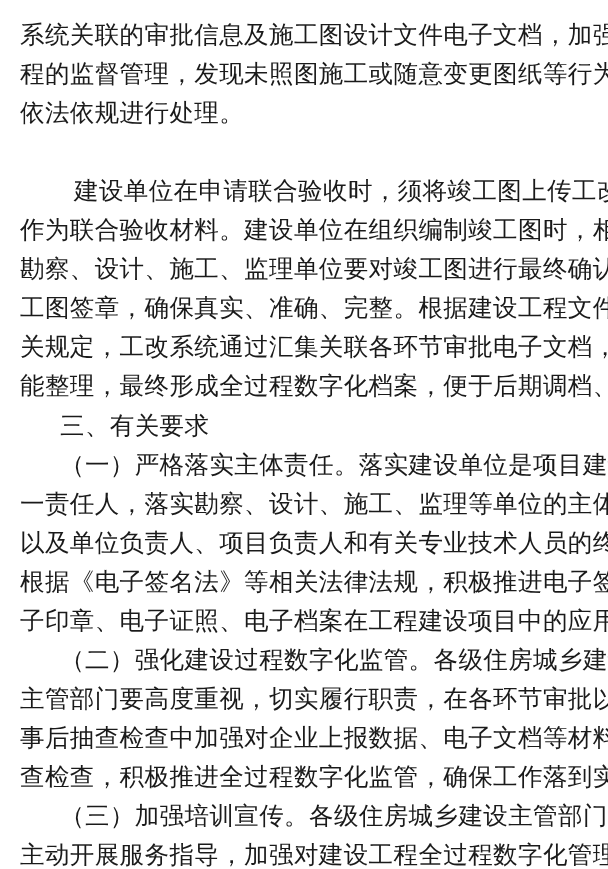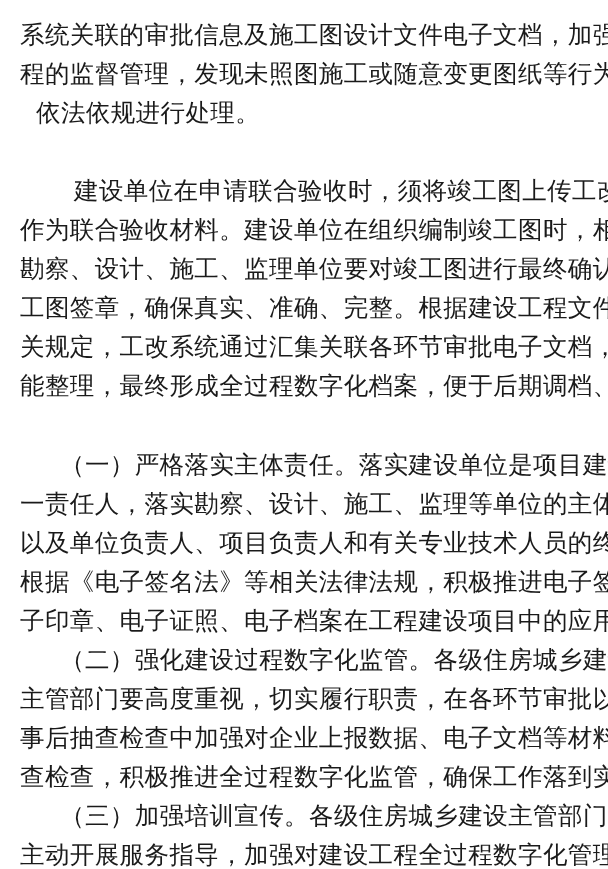--- a/index.html
+++ b/index.html
@@ -23,27 +23,28 @@
   }
   .line.last { text-align-last: left; }
   .heading { font-family: "DejaVu Sans", "Liberation Sans", sans-serif; font-weight: normal; }
 </style>
 </head>
 <body>
 
 <div class="page">
   <div class="line" style="top: 18px; left: 20px; width: 572px;">系统关联的审批信息及施工图设计文件电子文档，加强施工过</div>
   <div class="line" style="top: 57px; left: 20px; width: 572px;">程的监督管理，发现未照图施工或随意变更图纸等行为的，应</div>
-  <div class="line last" style="top: 96px; left: 36px; width: 572px;">依法依规进行处理。</div>
+  <div class="line last" style="top: 96px; left: 20px; width: 572px;">依法依规进行处理。</div>
   <div class="line" style="top: 174px; left: 74px; width: 518px;">建设单位在申请联合验收时，须将竣工图上传工改系统，</div>
   <div class="line" style="top: 213px; left: 20px; width: 572px;">作为联合验收材料。建设单位在组织编制竣工图时，相关建设、</div>
   <div class="line" style="top: 252px; left: 20px; width: 572px;">勘察、设计、施工、监理单位要对竣工图进行最终确认,加盖竣</div>
   <div class="line" style="top: 291px; left: 20px; width: 572px;">工图签章，确保真实、准确、完整。根据建设工程文件归档有</div>
   <div class="line" style="top: 330px; left: 20px; width: 572px;">关规定，工改系统通过汇集关联各环节审批电子文档，进行智</div>
   <div class="line" style="top: 369px; left: 20px; width: 572px;">能整理，最终形成全过程数字化档案，便于后期调档、查阅。</div>
+  <div class="line last heading" style="top: 409px; left: 60px; width: 532px;">三、有关要求</div>
   <div class="line" style="top: 448px; left: 60px; width: 532px;">（一）严格落实主体责任。落实建设单位是项目建设的第</div>
   <div class="line" style="top: 487px; left: 20px; width: 572px;">一责任人，落实勘察、设计、施工、监理等单位的主体责任，</div>
   <div class="line" style="top: 526px; left: 20px; width: 572px;">以及单位负责人、项目负责人和有关专业技术人员的终身责任。</div>
   <div class="line" style="top: 565px; left: 20px; width: 572px;">根据《电子签名法》等相关法律法规，积极推进电子签名、电</div>
   <div class="line last" style="top: 604px; left: 20px; width: 572px;">子印章、电子证照、电子档案在工程建设项目中的应用。</div>
   <div class="line" style="top: 643px; left: 60px; width: 532px;">（二）强化建设过程数字化监管。各级住房城乡建设行政</div>
   <div class="line" style="top: 682px; left: 20px; width: 572px;">主管部门要高度重视，切实履行职责，在各环节审批以及事中</div>
   <div class="line" style="top: 721px; left: 20px; width: 572px;">事后抽查检查中加强对企业上报数据、电子文档等材料进行抽</div>
   <div class="line last" style="top: 760px; left: 20px; width: 572px;">查检查，积极推进全过程数字化监管，确保工作落到实处。</div>
   <div class="line" style="top: 799px; left: 60px; width: 532px;">（三）加强培训宣传。各级住房城乡建设主管部门要积极</div>

